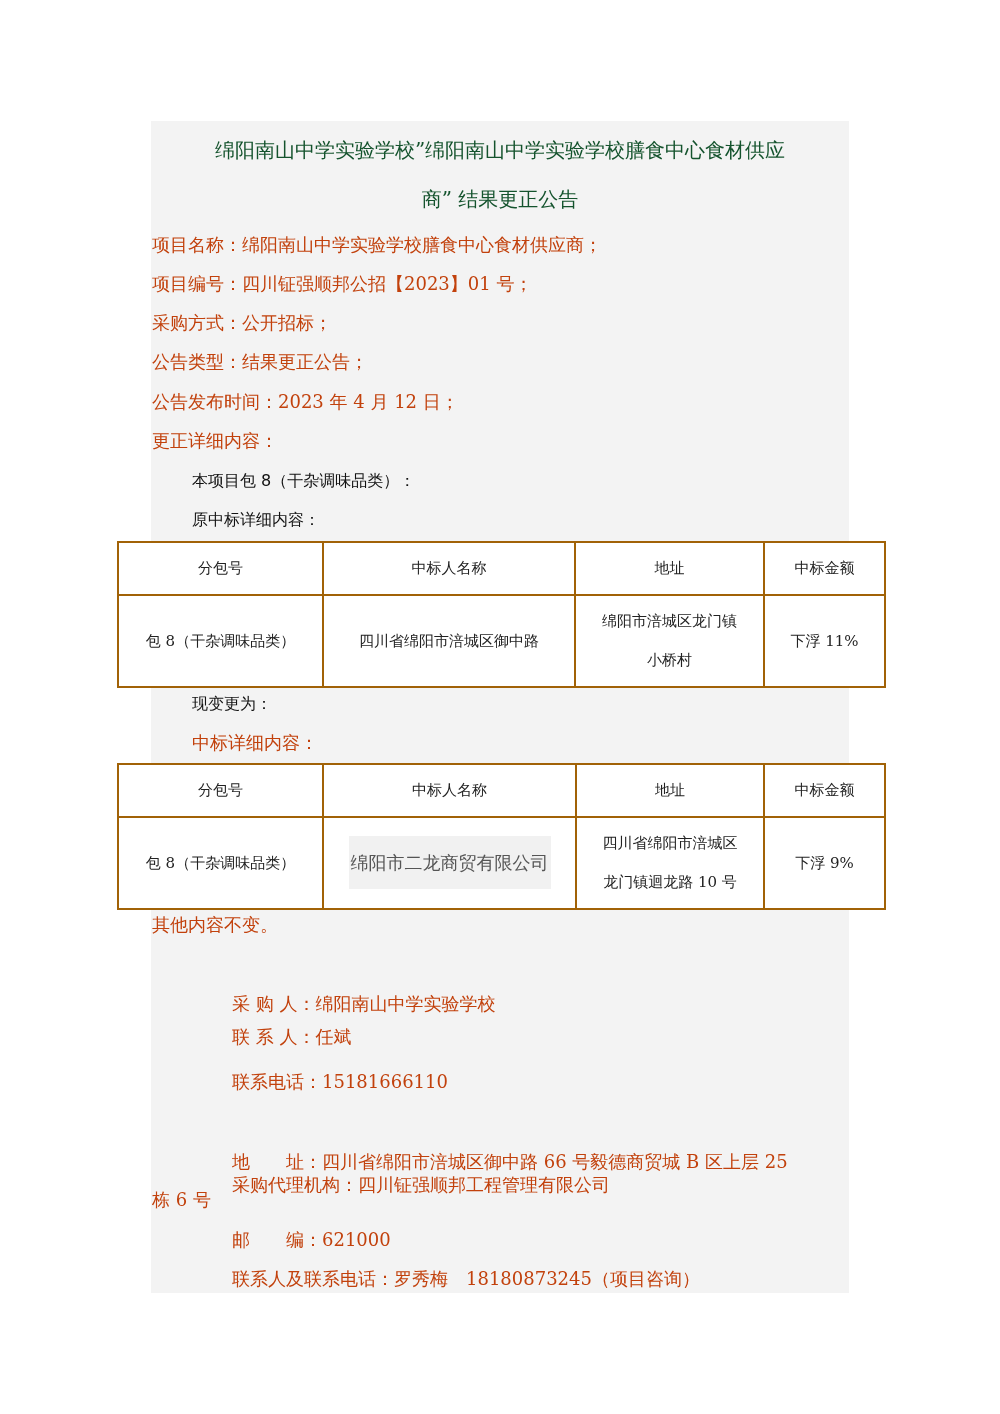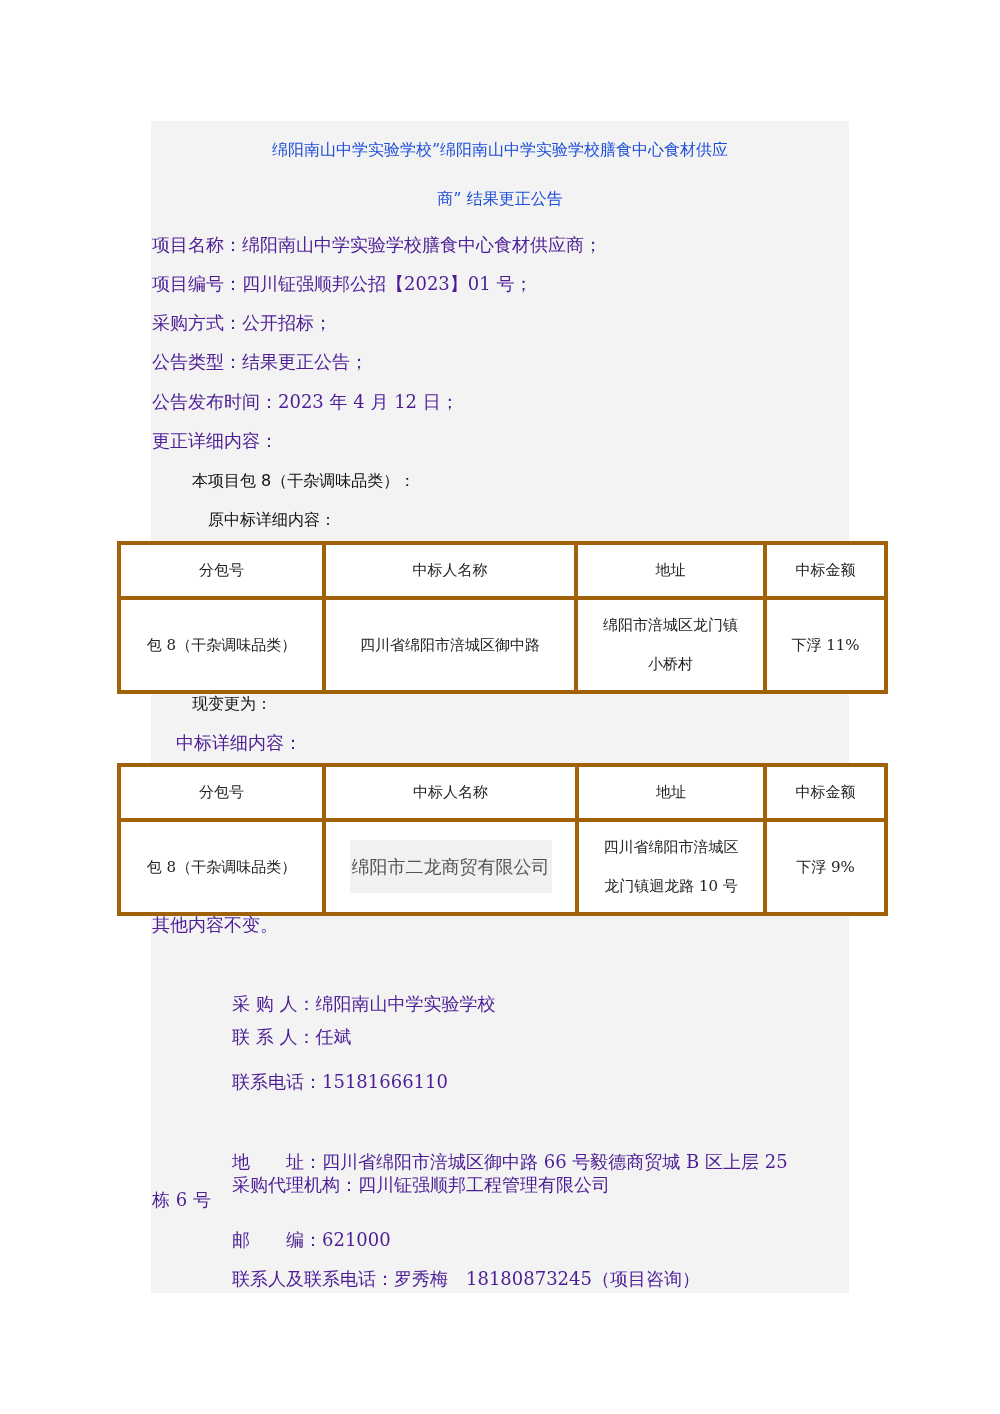--- a/index.html
+++ b/index.html
@@ -7,33 +7,33 @@
     width: 1000px; height: 1414px; background: #ffffff; position: relative;
     font-family: "DejaVu Serif", "Liberation Serif", serif; color: #333333;
     overflow: hidden;
   }
   .graybg {
     position: absolute; left: 151px; top: 121px; width: 698px; height: 1172px;
     background: #f3f3f3;
   }
   .line {
     position: absolute; white-space: nowrap; font-size: 18px; line-height: 24px;
-    color: #4c1d95;
+    color: #c2410c;
   }
   .title {
     position: absolute; left: 151px; width: 698px; text-align: center;
-    font-size: 16px; line-height: 30px; color: #1d4ed8; white-space: nowrap;
+    font-size: 20px; line-height: 30px; color: #14532d; white-space: nowrap;
   }
   .bold { font-family: "DejaVu Sans", "Liberation Sans", sans-serif; color: #111; font-size: 16px; }
   table.award {
     position: absolute; left: 117px; width: 767px; border-collapse: collapse;
     background: #ffffff; table-layout: fixed;
   }
   table.award td {
-    border: 4px solid #a16207; text-align: center; vertical-align: middle;
+    border: 2px solid #a16207; text-align: center; vertical-align: middle;
     font-size: 15px; color: #222222; padding: 0 6px; line-height: 39px;
   }
   table.award tr.head td { height: 51px; }
   table.award tr.body td { height: 90px; }
   .hl { background: #f1f1f1; font-size: 18px; color: #555; padding: 16px 2px; }
 </style>
 </head>
 <body>
 
 <div class="graybg"></div>
@@ -54,21 +54,21 @@
   <span>公告类型：</span><span>结果更正公告；</span>
 </div>
 <div class="line" style="left:152px; top:390px;">
   <span>公告发布时间：</span><span>2023 年 4 月 12 日；</span>
 </div>
 <div class="line" style="left:152px; top:429px;font-family:Liberation Serif, serif;">
   <span>更正详细内容：</span><span></span>
 </div>
 
 <div class="line bold" style="left:192px; top:469px;">本项目包 8（干杂调味品类）：</div>
-<div class="line bold" style="left:208px; top:508px;">原中标详细内容：</div>
+<div class="line bold" style="left:192px; top:508px;">原中标详细内容：</div>
 
 <table class="award" style="top:541px;">
   <colgroup>
     <col style="width:205px">
       <col style="width:252px">
       <col style="width:189px">
       <col style="width:121px">
   </colgroup>
   <tbody>
       <tr class="head">
@@ -83,21 +83,21 @@
     <td>
       <div>绵阳市涪城区龙门镇</div>
       <div>小桥村</div>
     </td>
     <td>下浮 11%</td>
   </tr>
 </tbody>
   </table>
 
 <div class="line bold" style="left:192px; top:692px;">现变更为：</div>
-<div class="line" style="left:176px; top:731px;">中标详细内容：</div>
+<div class="line" style="left:192px; top:731px;">中标详细内容：</div>
 
 <table class="award" style="top:763px;">
   <colgroup>
     <col style="width:205px">
       <col style="width:253px">
       <col style="width:188px">
       <col style="width:121px">
   </colgroup>
   <tbody>
       <tr class="head">

